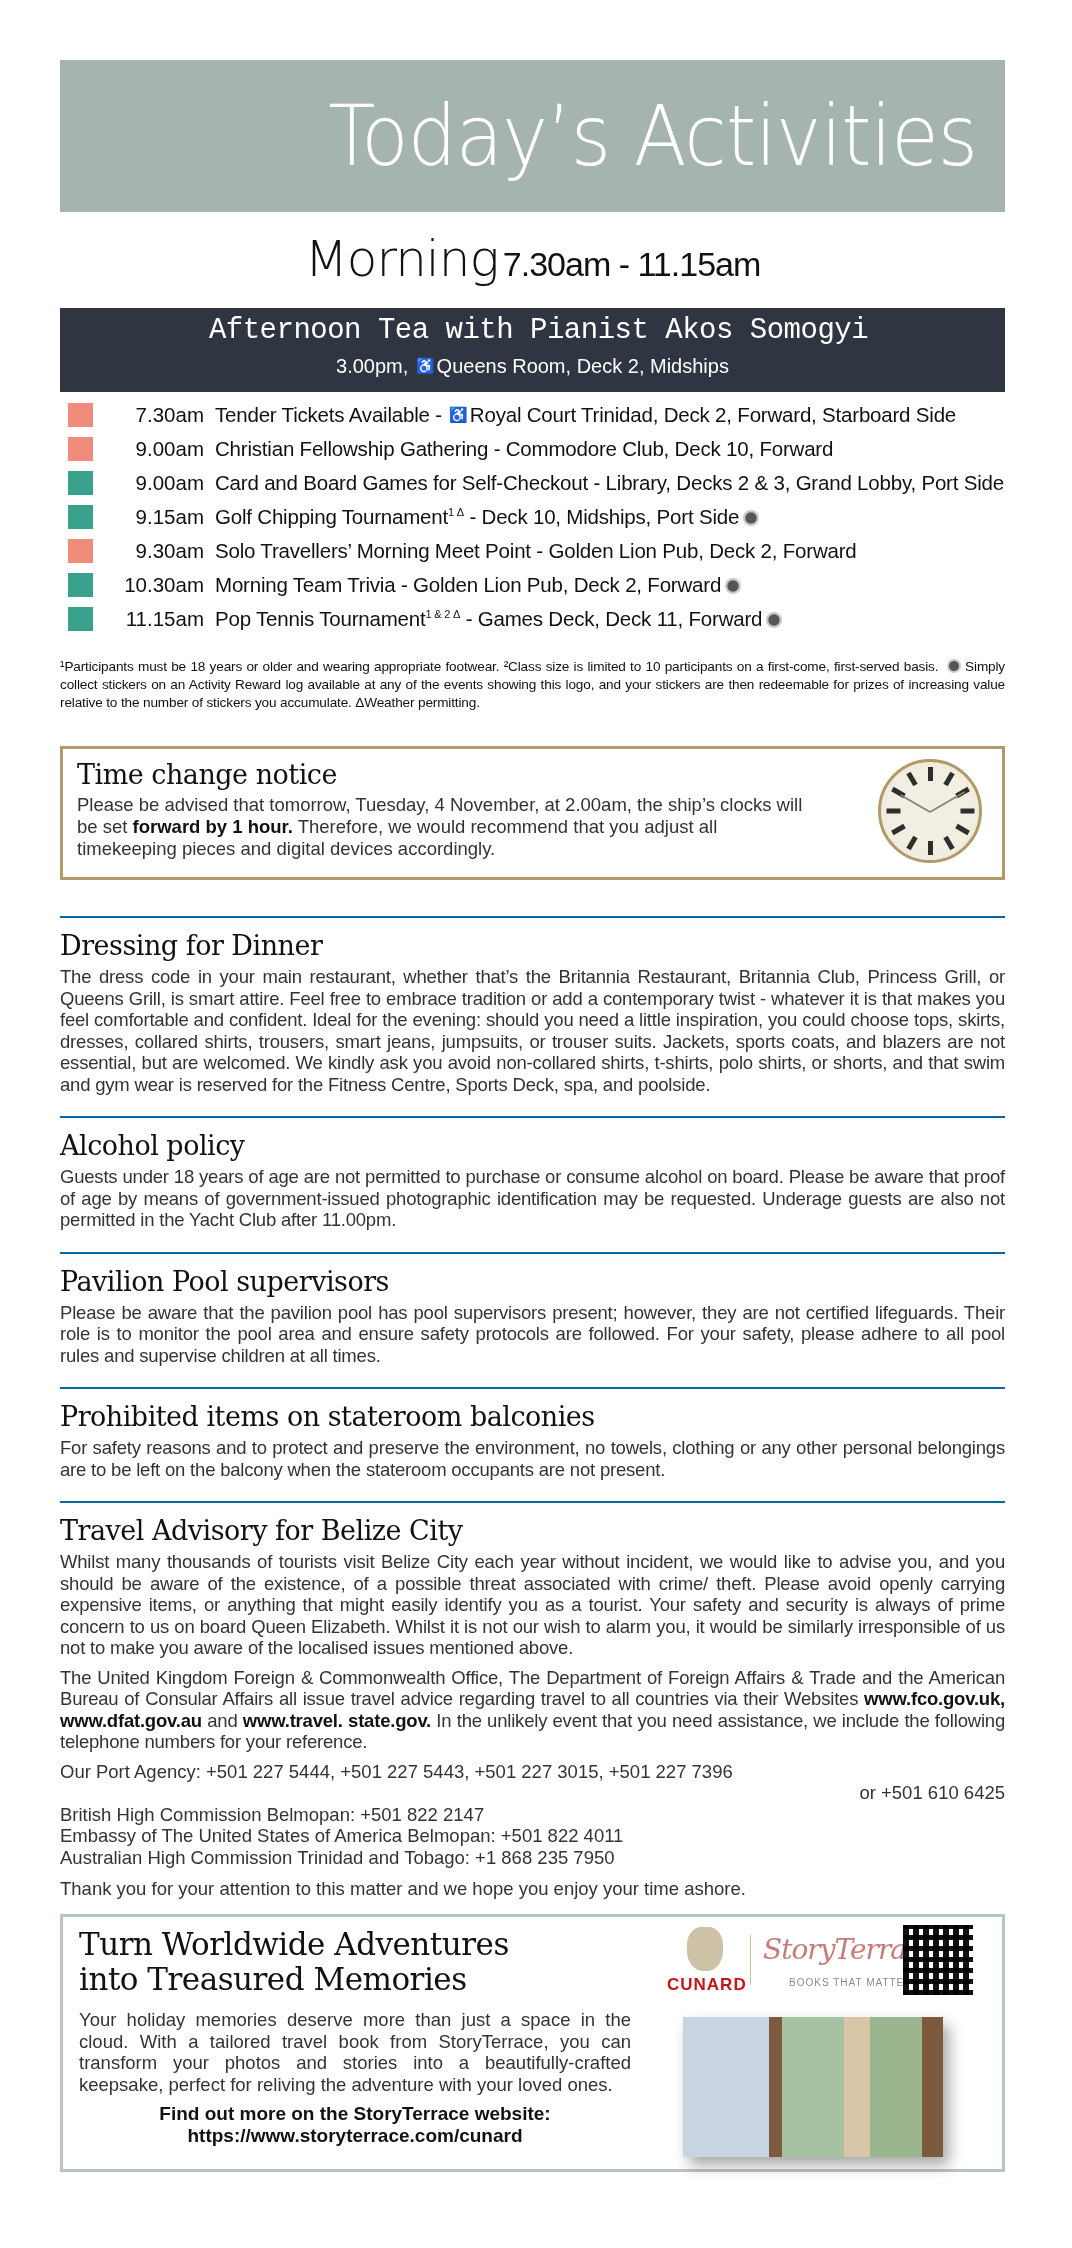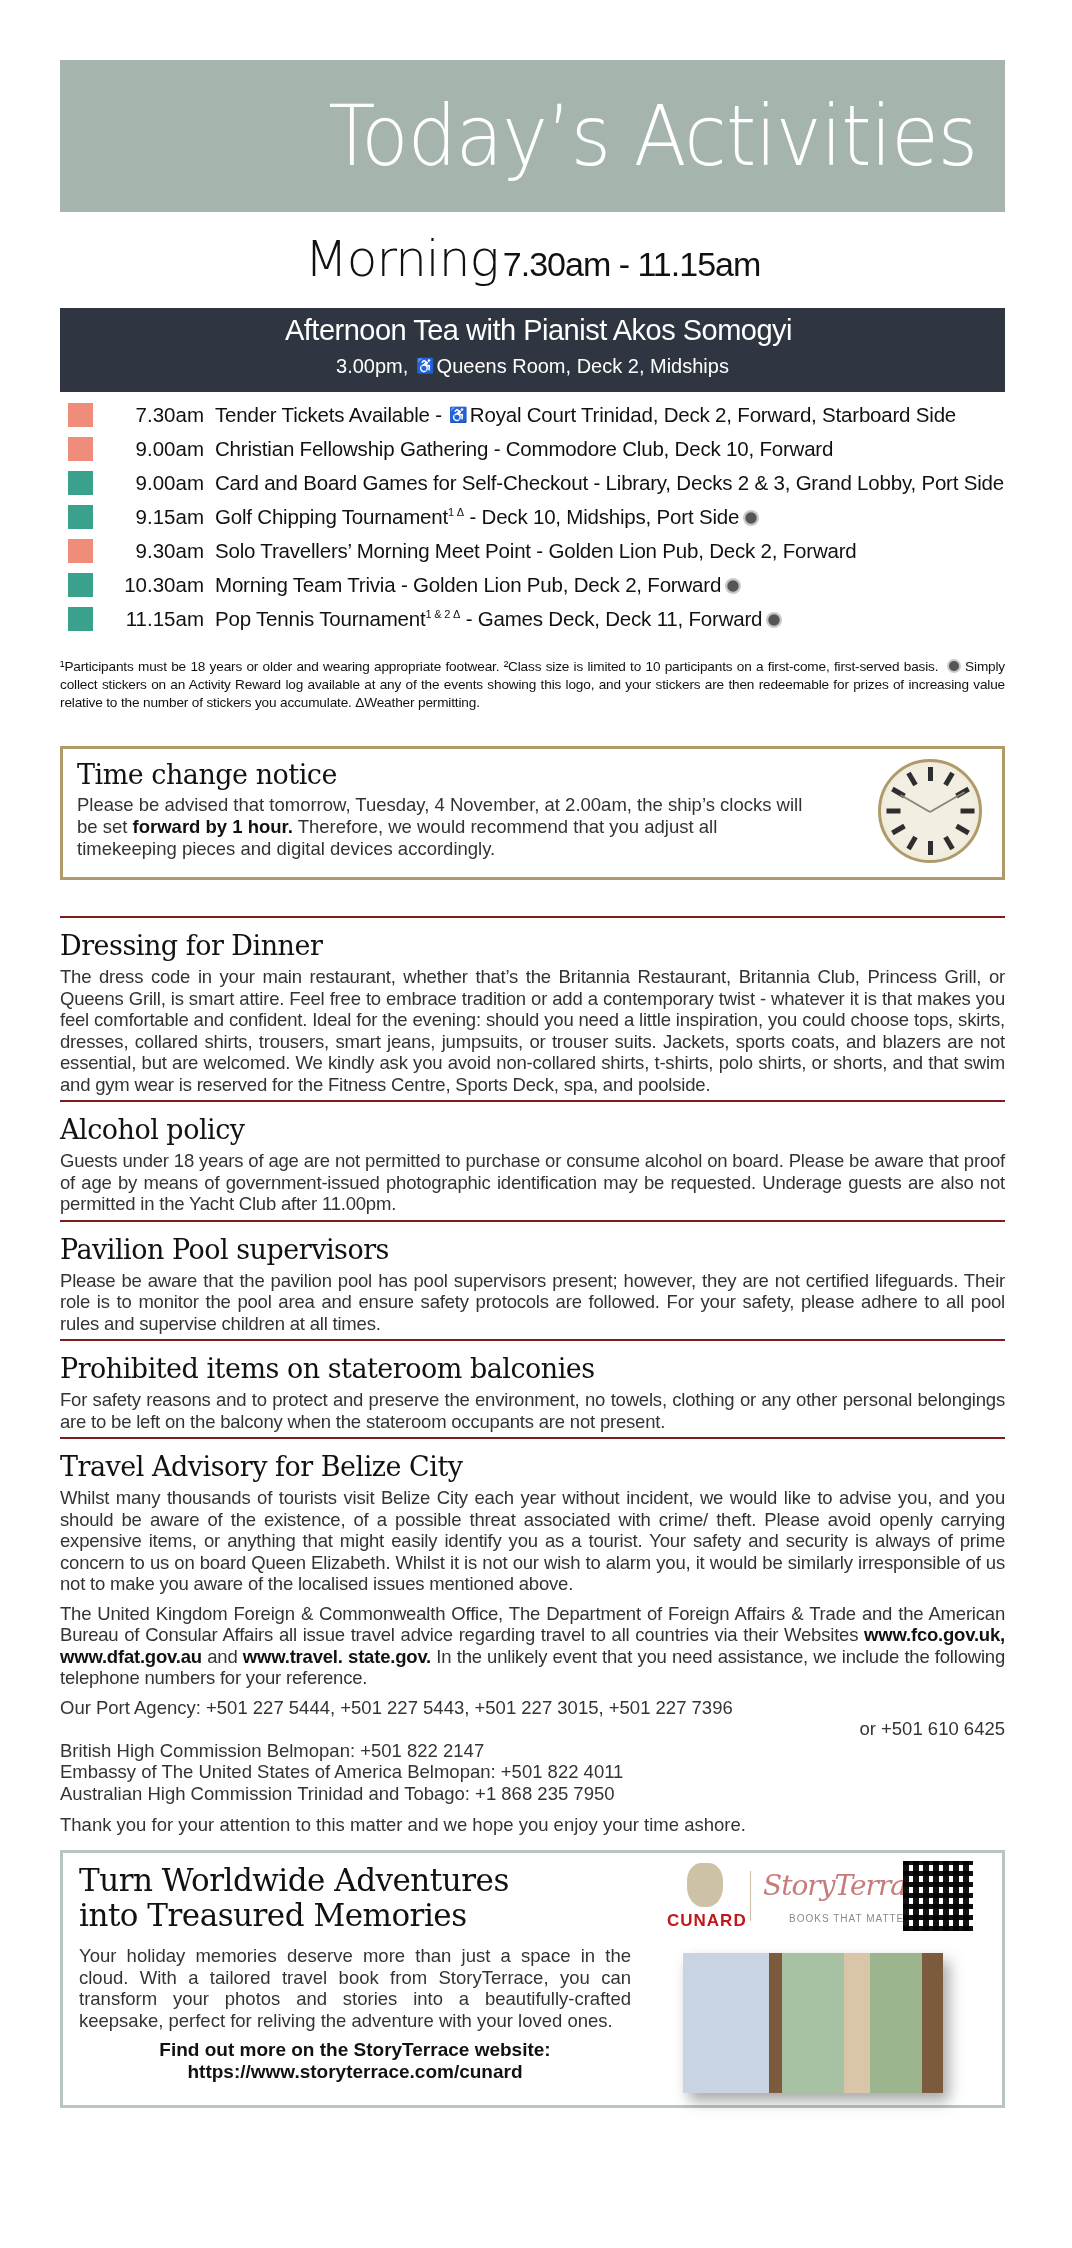--- a/index.html
+++ b/index.html
@@ -18,21 +18,21 @@
   }
 
   .morning { text-align: center; margin-top: 18px; height: 60px; color: #111; }
   .morning .big { font-family: "DejaVu Sans", sans-serif; font-weight: 200; font-size: 50px; letter-spacing: -1px; }
   .morning .small { font-family: "Liberation Sans", sans-serif; font-size: 34px; letter-spacing: -1px; }
 
   .tea-bar {
     margin-top: 18px; height: 84px; background: #2f3541; color: #ffffff; text-align: center;
     padding-top: 6px;
   }
-  .tea-bar .tea-title { font-family: Liberation Sans, sans-serif; font-weight: 200; font-size: 29px; letter-spacing: -0.5px; padding-left: 12px; }
+  .tea-bar .tea-title { font-family: Liberation Mono, monospace; font-weight: 200; font-size: 29px; letter-spacing: -0.5px; padding-left: 12px; }
   .tea-bar .tea-sub { font-size: 20px; margin-top: 8px; }
   .glyph { display: inline-block; font-size: 15px; vertical-align: 2px; margin: 0 2px; }
 
   .schedule { margin-top: 6px; }
   .sched-row { display: flex; align-items: center; height: 34px; font-size: 20.5px; color: #111; }
   .swatch { width: 25px; height: 24px; margin-left: 8px; flex: 0 0 auto; }
   .swatch.salmon { background: #f08c7a; }
   .swatch.teal { background: #3aa18c; }
   .sched-time { width: 111px; text-align: right; flex: 0 0 auto; }
   .sched-text { margin-left: 11px; white-space: nowrap; letter-spacing: -0.2px; }
@@ -52,22 +52,22 @@
   .notice h2 { font-family: "DejaVu Serif", serif; font-weight: normal; font-size: 27px; color: #111; letter-spacing: -0.5px; }
   .notice p { font-size: 18.5px; line-height: 22px; color: #333; margin-top: 4px; width: 740px; }
   .notice b { color: #111; }
   .clock {
     position: absolute; right: 20px; top: 10px; width: 104px; height: 104px; border-radius: 50%;
     background: radial-gradient(circle, #f2efe2 0 60%, #e7e1cf 100%); border: 3px solid #b09a6a;
   }
   .clock .tick { position: absolute; left: 50%; top: 50%; width: 5px; height: 14px; background: #2e2e2e; margin-left: -2.5px; margin-top: -44px; transform-origin: 2.5px 44px; }
   .clock .hand { position: absolute; left: 50%; top: 50%; height: 2px; background: #8a8578; transform-origin: 0 1px; }
 
-  .section { border-top: 2px solid #7f1d1d; margin-top: 36px; padding-top: 10px; }
-  .section + .section { margin-top: 5px; }
+  .section { border-top: 2px solid #0369a1; margin-top: 36px; padding-top: 10px; }
+  .section + .section { margin-top: 21px; }
   .section h3 { font-family: "DejaVu Serif", serif; font-weight: normal; font-size: 27px; color: #111; letter-spacing: -0.5px; line-height: 36px; }
   .section p { font-size: 18.5px; line-height: 21.5px; color: #333; text-align: justify; letter-spacing: -0.2px; margin-top: 2px; }
   .section p + p { margin-top: 8px; }
   .section p b { color: #111; }
   .contacts { font-size: 18.5px; line-height: 21.5px; color: #333; margin-top: 8px; }
   .contacts .indent { padding-left: 163px; text-align: right; }
   .thanks { font-size: 18.5px; color: #333; margin-top: 10px; }
   .section.last { padding-bottom: 0; }
 
   .promo {

